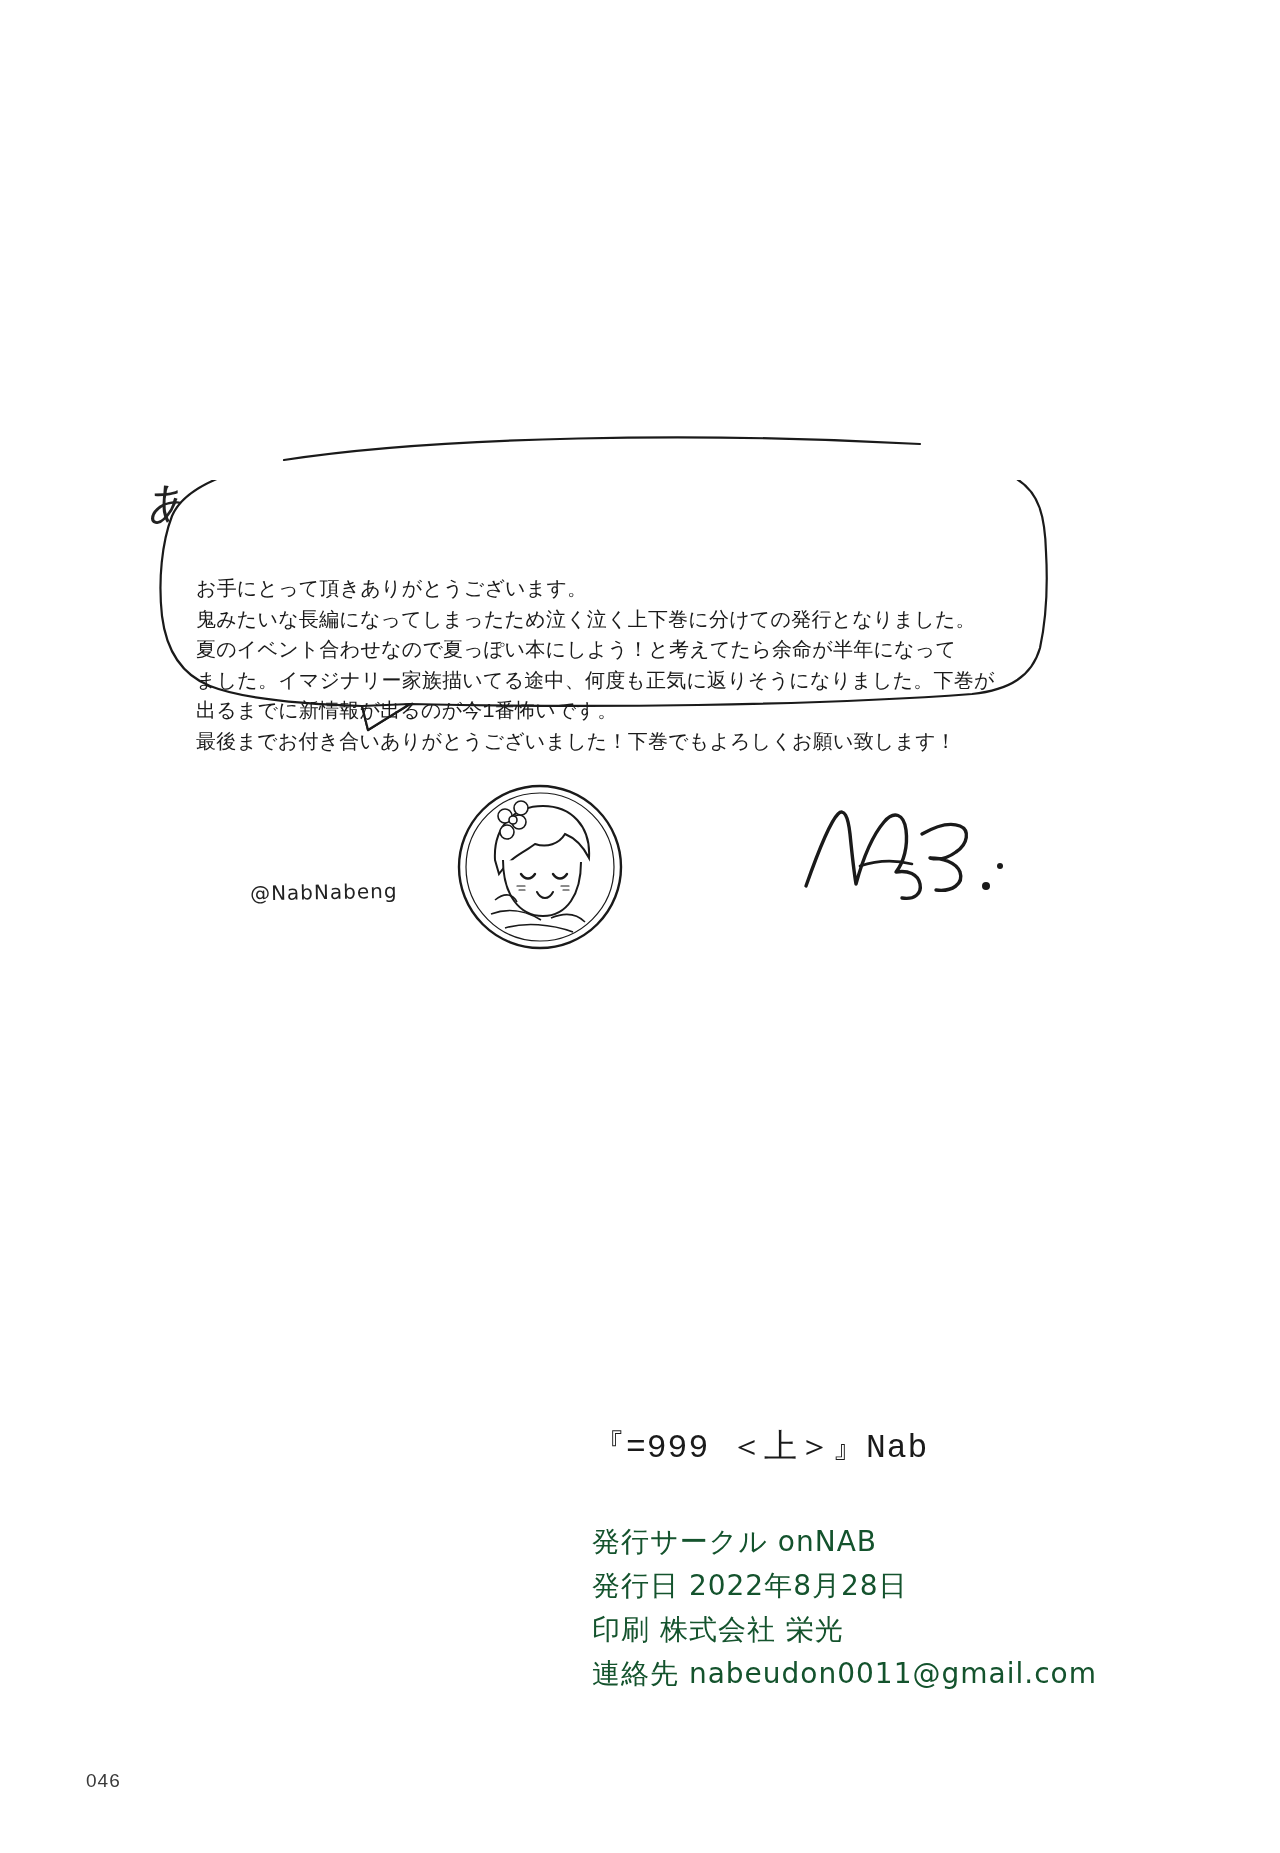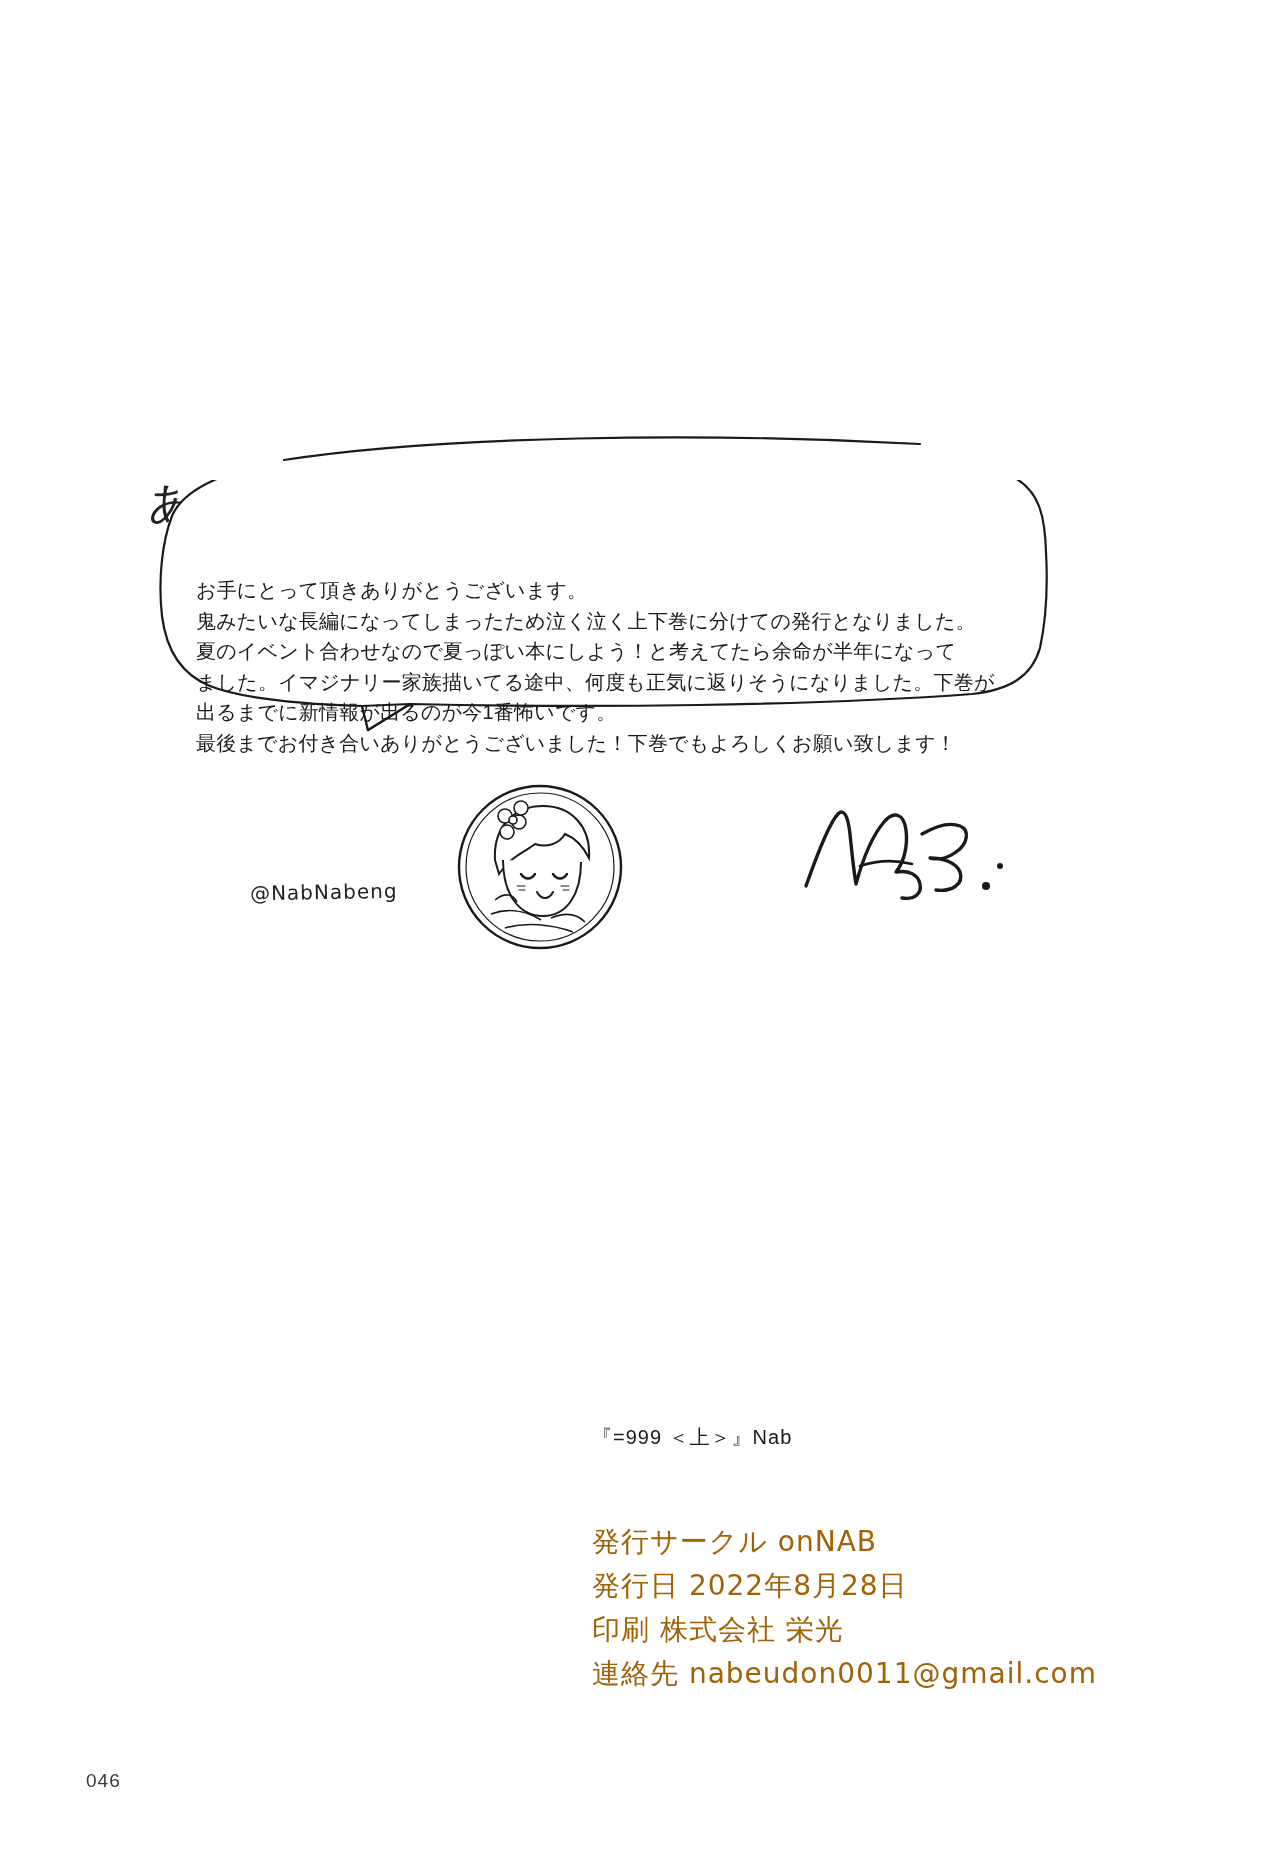--- a/index.html
+++ b/index.html
@@ -46,21 +46,21 @@
     top: 480px;
     width: 1020px;
     height: 320px;
   }
 
   .balloon-text {
     position: absolute;
     left: 196px;
     top: 575px;
     width: 880px;
-    font-family: Liberation Sans, sans-serif;
+    font-family: Liberation Mono, monospace;
     font-size: 20px;
     line-height: 30.5px;
     color: #1a1a1a;
     white-space: pre-wrap;
     letter-spacing: 0.2px;
   }
 
   
   .handle {
     position: absolute;
@@ -89,35 +89,35 @@
     top: 800px;
     width: 230px;
     height: 110px;
   }
 
   
   .colophon-title {
     position: absolute;
     left: 592px;
     top: 1424px;
-    font-family: Liberation Sans, sans-serif;
-    font-size: 20px;
+    font-family: Liberation Mono, monospace;
+    font-size: 33px;
     color: #1a1a1a;
     letter-spacing: 1px;
     white-space: nowrap;
   }
 
   .colophon-lines {
     position: absolute;
     left: 592px;
     top: 1520px;
     font-family: "DejaVu Sans", sans-serif;
     font-size: 28px;
     line-height: 44px;
-    color: #a16207;
+    color: #14532d;
     letter-spacing: 1px;
     white-space: pre;
   }
 
   
   .page-number {
     position: absolute;
     left: 54px;
     top: 1770px;
     font-family: "Liberation Sans", sans-serif;

